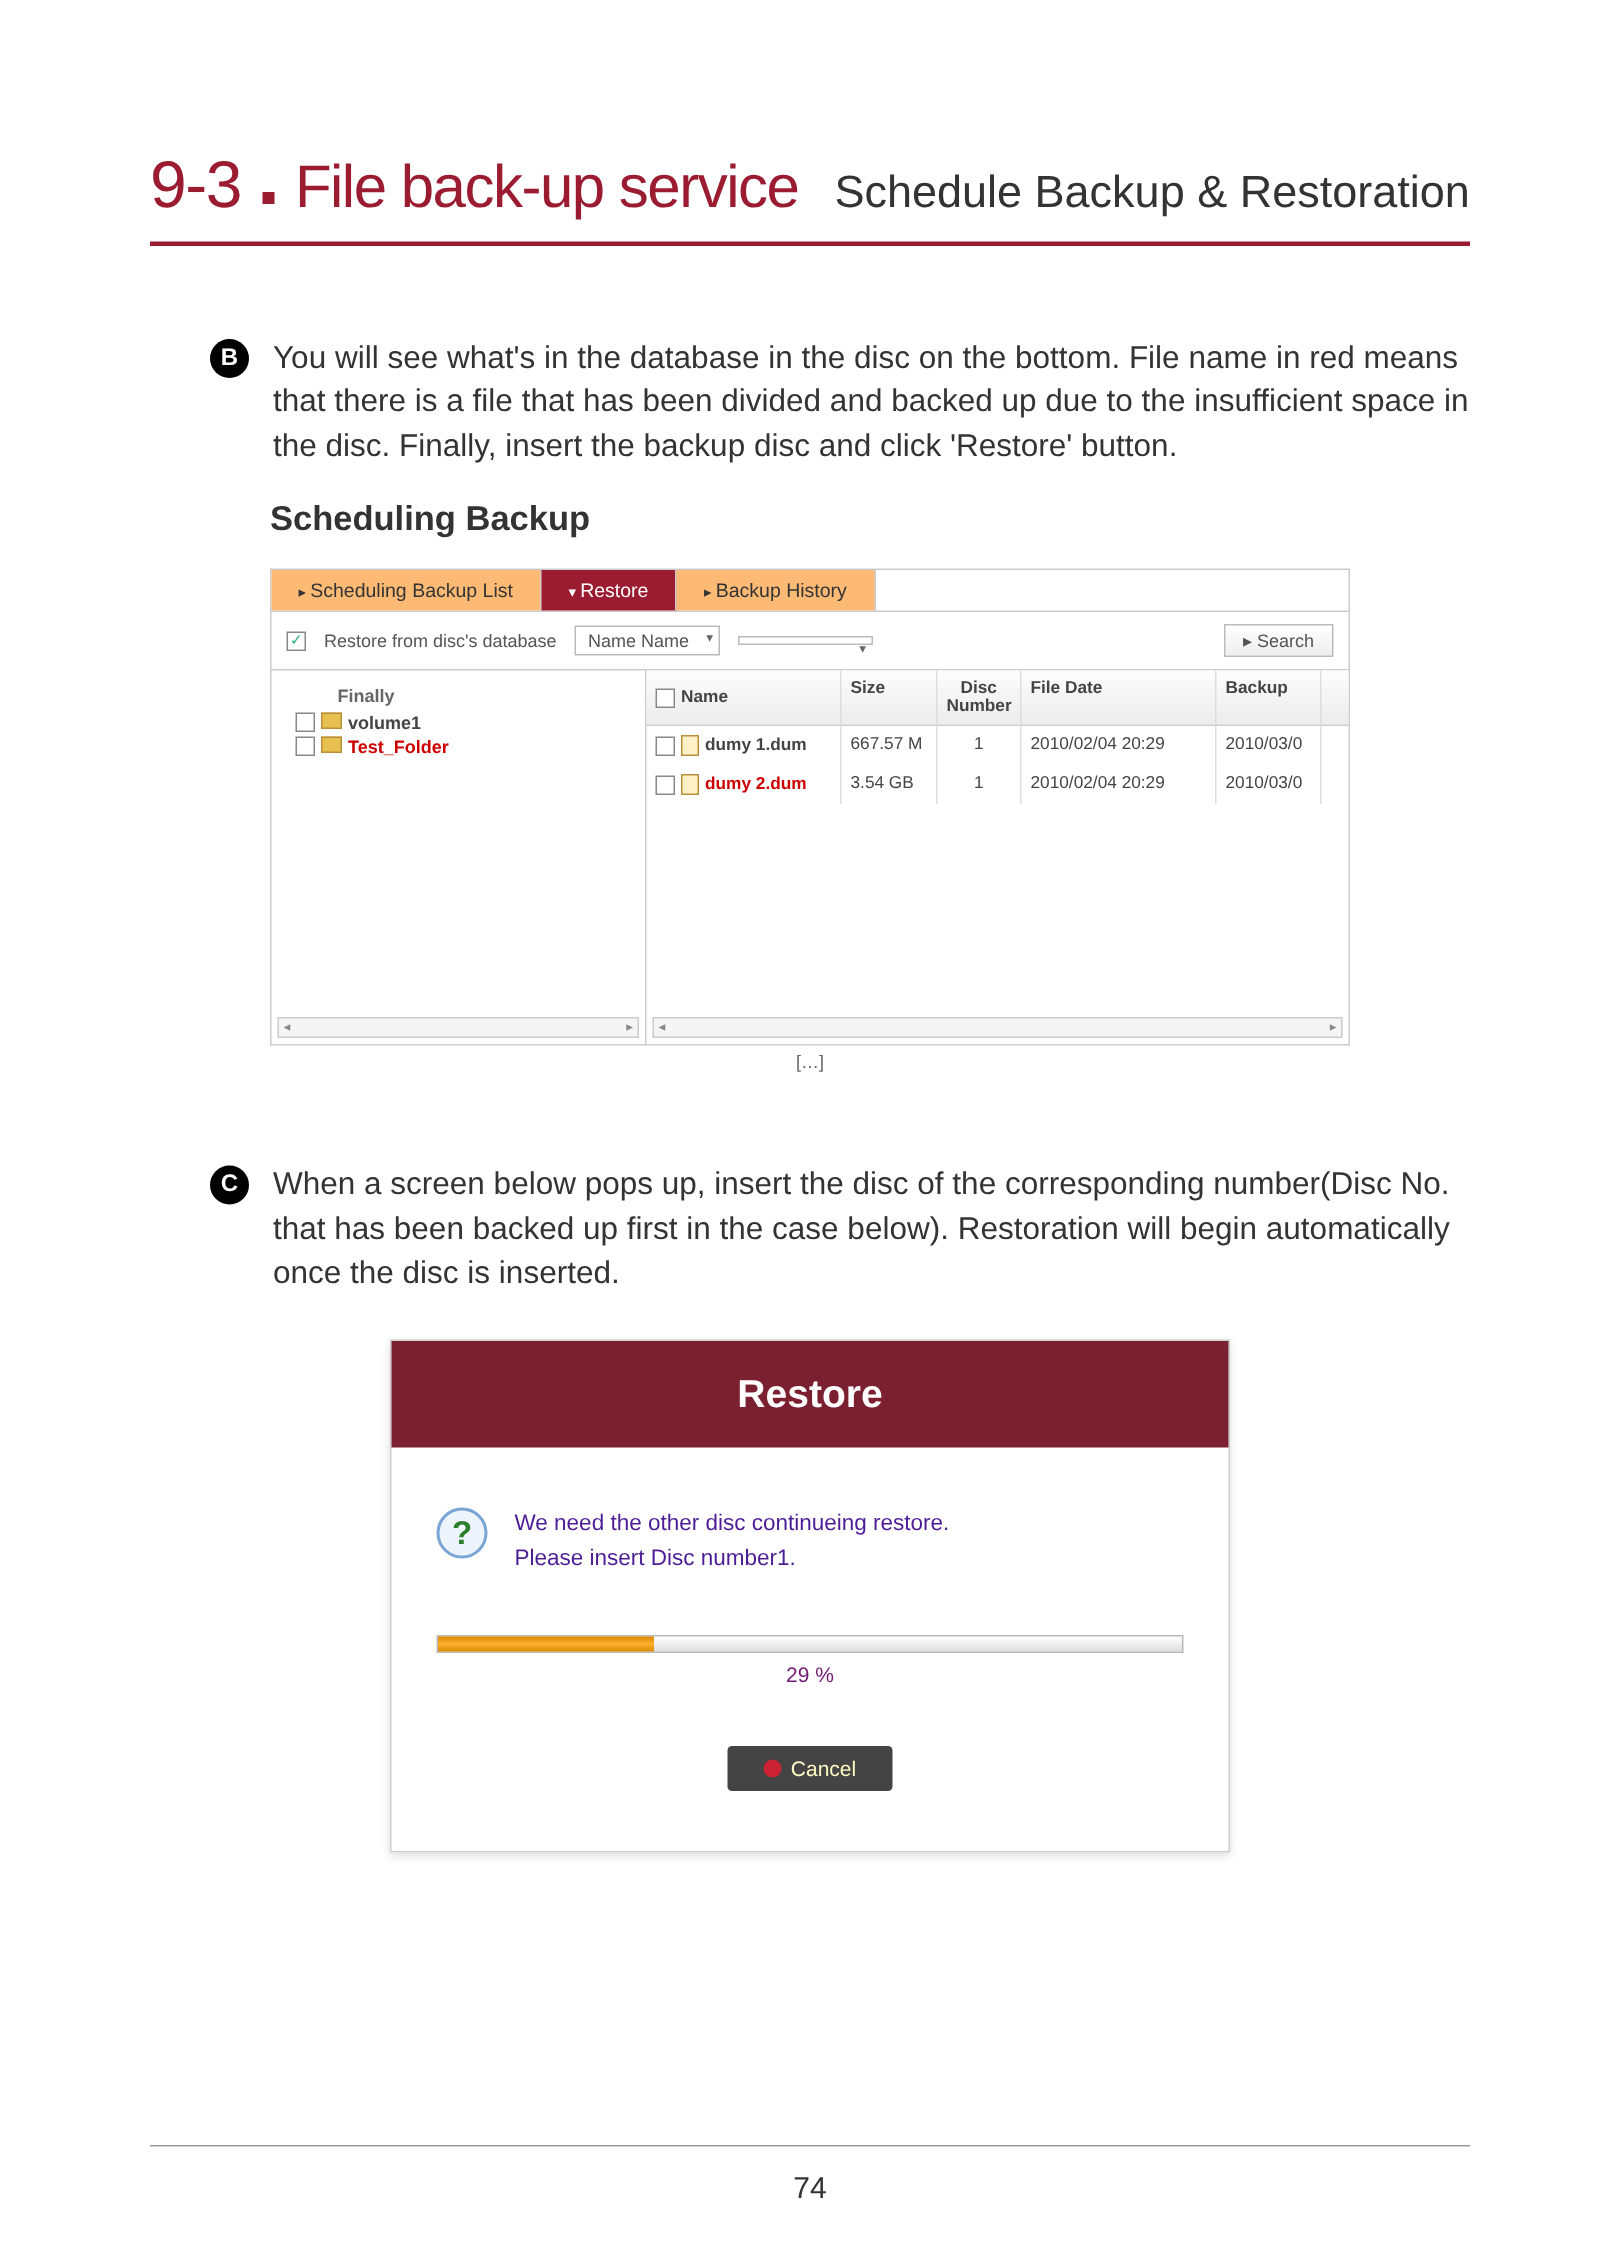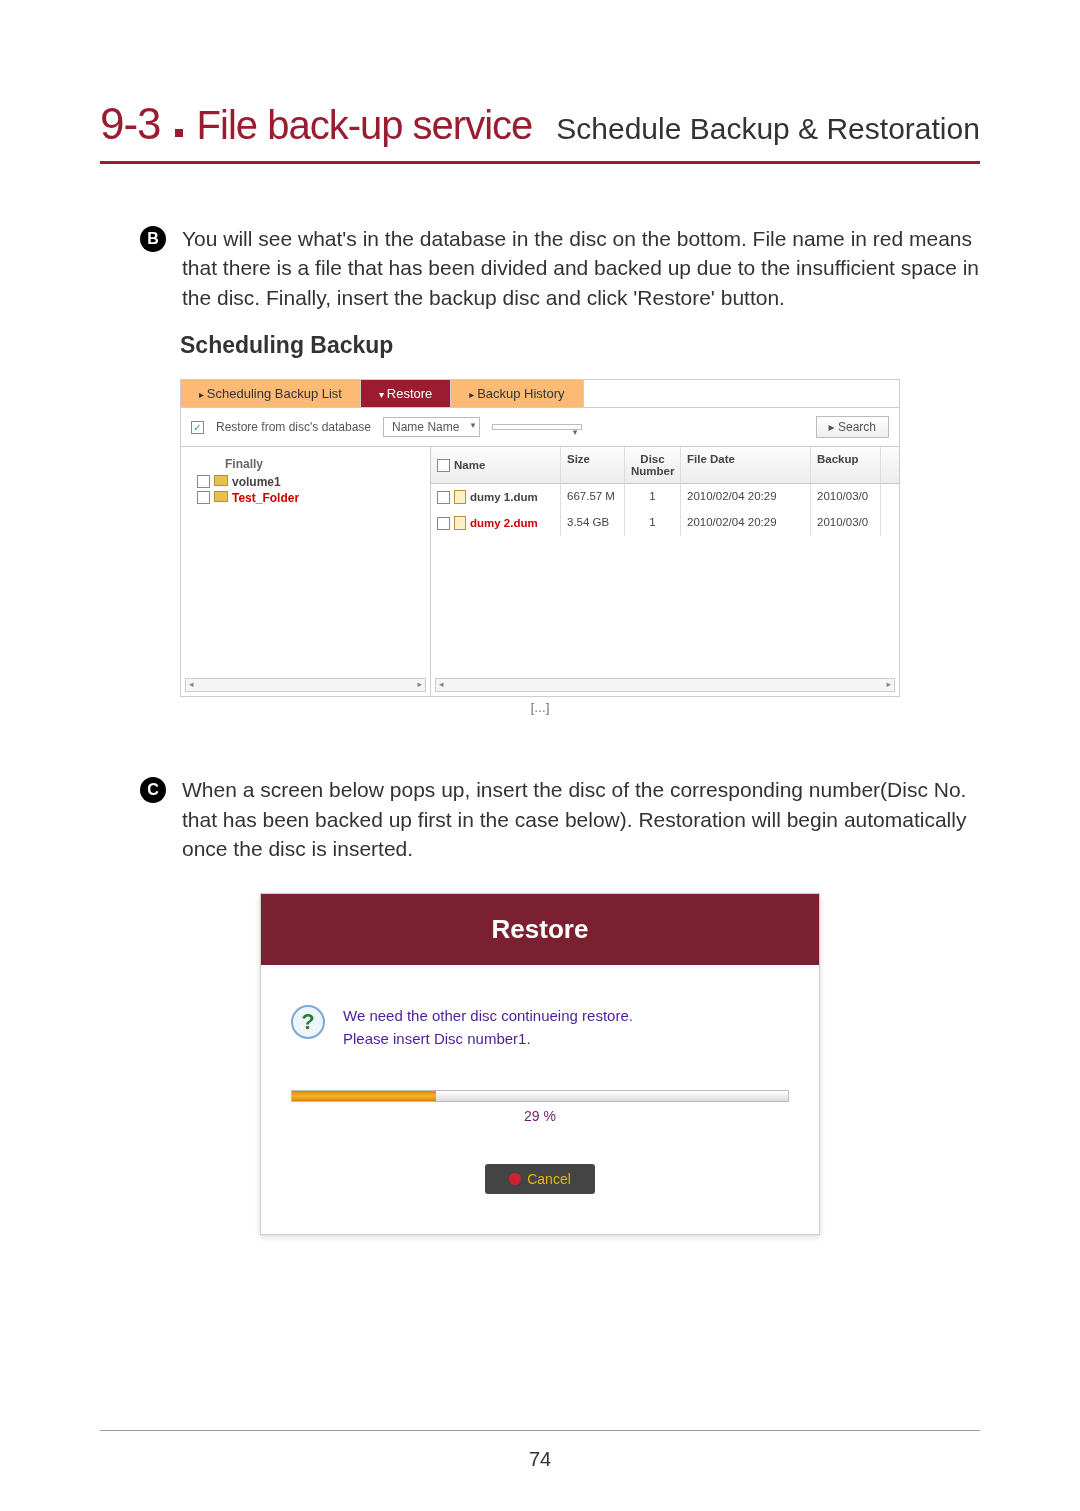--- a/index.html
+++ b/index.html
@@ -267,21 +267,21 @@
     .progress-label {
       text-align: center;
       font-size: 14px;
       color: #701a75;
       margin-top: 6px;
     }
     .cancel-btn {
       margin: 40px auto 10px;
       width: 110px;
       background: #444;
-      color: #eab308;
+      color: #fef9c3;
       font-size: 14px;
       padding: 7px 0;
       border-radius: 3px;
       display: flex;
       align-items: center;
       justify-content: center;
       gap: 6px;
     }
     .cancel-btn::before {
       content: "";

